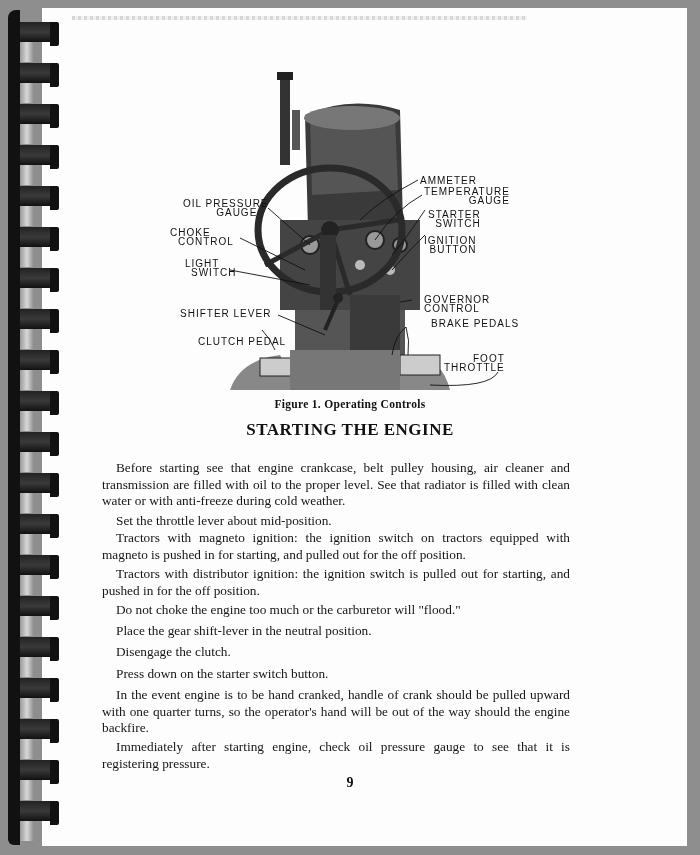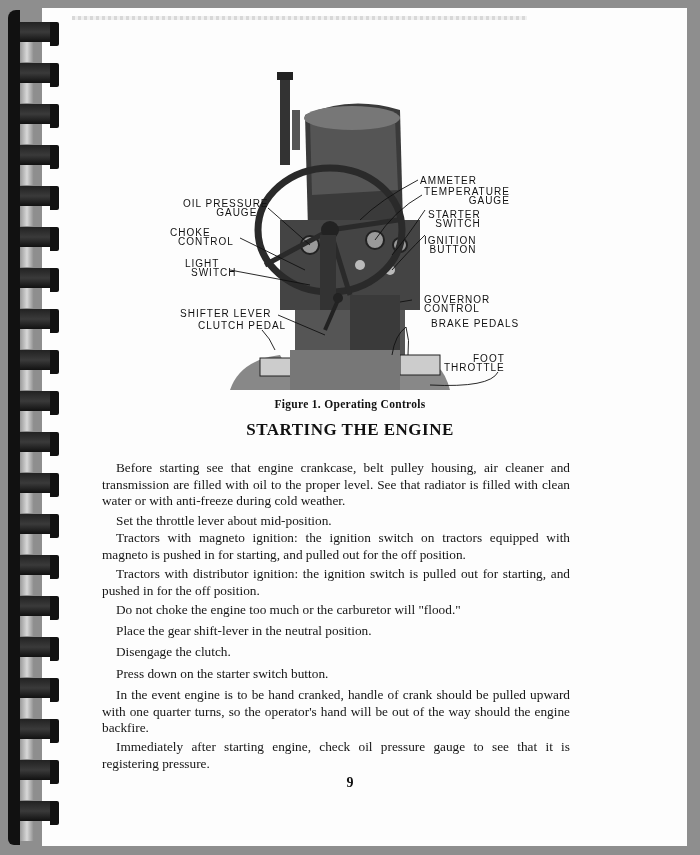--- a/index.html
+++ b/index.html
@@ -189,21 +189,21 @@
 </div>
 <div class="label" style="left:170px;top:228px;">
   <div>CHOKE</div>
   <div style="padding-left:8px">CONTROL</div>
 </div>
 <div class="label" style="left:185px;top:259px;">
   <div>LIGHT</div>
   <div style="padding-left:6px">SWITCH</div>
 </div>
 <div class="label" style="left:180px;top:309px;">SHIFTER LEVER</div>
-<div class="label" style="left:182px;top:321px;padding-left:16px;">CLUTCH PEDAL</div>
+<div class="label" style="left:182px;top:337px;padding-left:16px;">CLUTCH PEDAL</div>
 
 <div class="label" style="left:420px;top:176px;">AMMETER</div>
 <div class="label" style="left:424px;top:187px;text-align:right;">
   <div>TEMPERATURE</div>
   <div>GAUGE</div>
 </div>
 <div class="label" style="left:428px;top:210px;text-align:right;">
   <div>STARTER</div>
   <div>SWITCH</div>
 </div>

